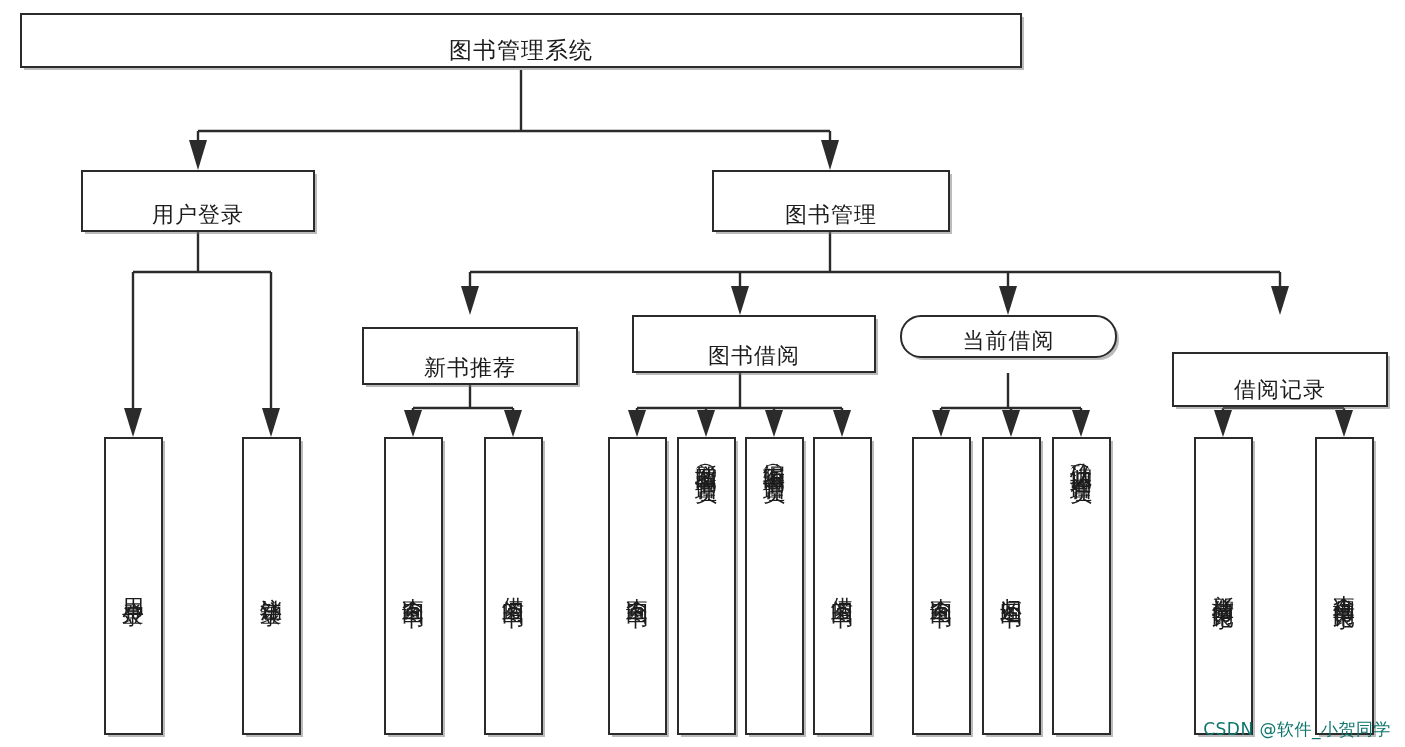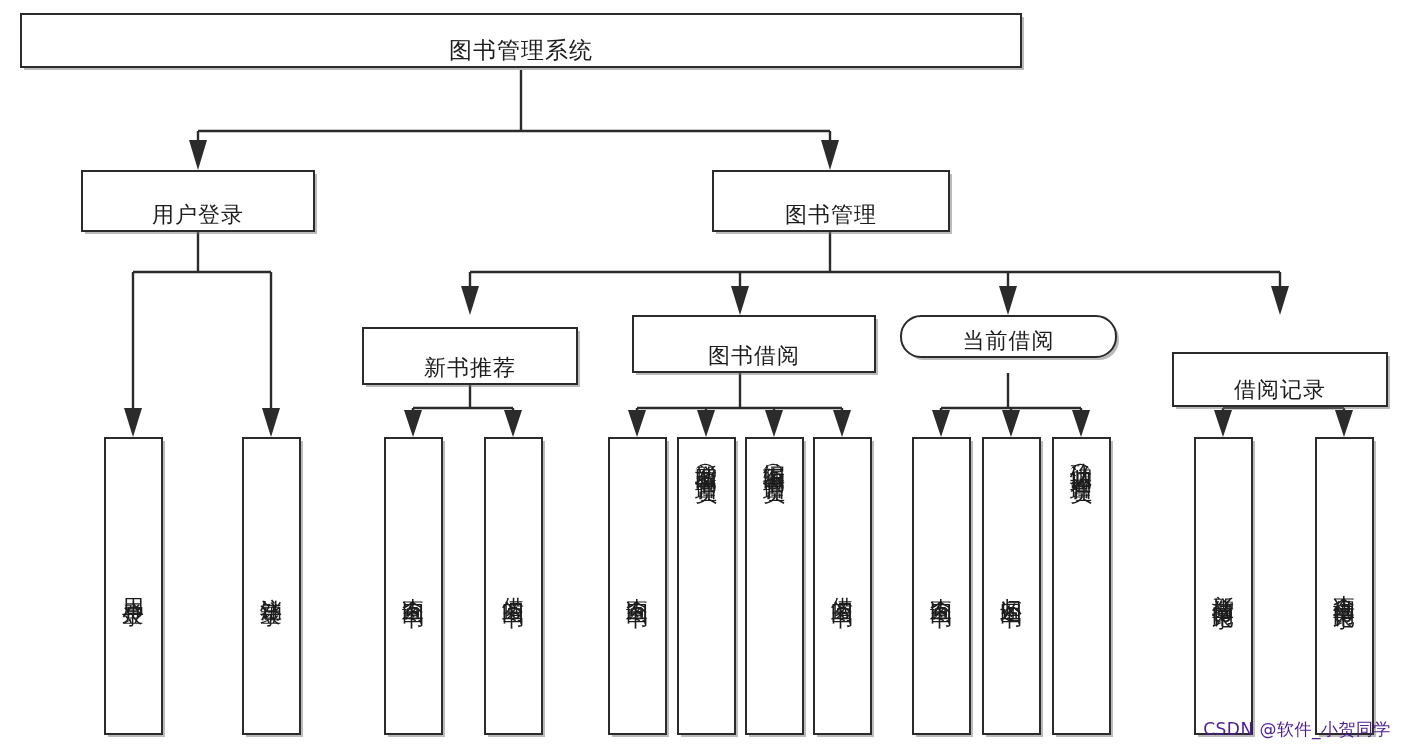--- a/index.html
+++ b/index.html
@@ -37,21 +37,21 @@
   }
   .arrow-head {
     fill: #2b2b2b;
   }
   .watermark-text {
     position: absolute;
     right: 14px;
     bottom: 6px;
     font-family: "DejaVu Sans", "Liberation Sans", sans-serif;
     font-size: 17px;
-    color: #4c1d95;
+    color: #0f766e;
     white-space: nowrap;
     letter-spacing: 0.5px;
   }
   .vnode {
     position: absolute;
     box-sizing: border-box;
     background: #ffffff;
     border: 2.4px solid #2b2b2b;
     box-shadow: 3px 3px 0 -1px rgba(120,120,120,0.5);
     display: flex;

